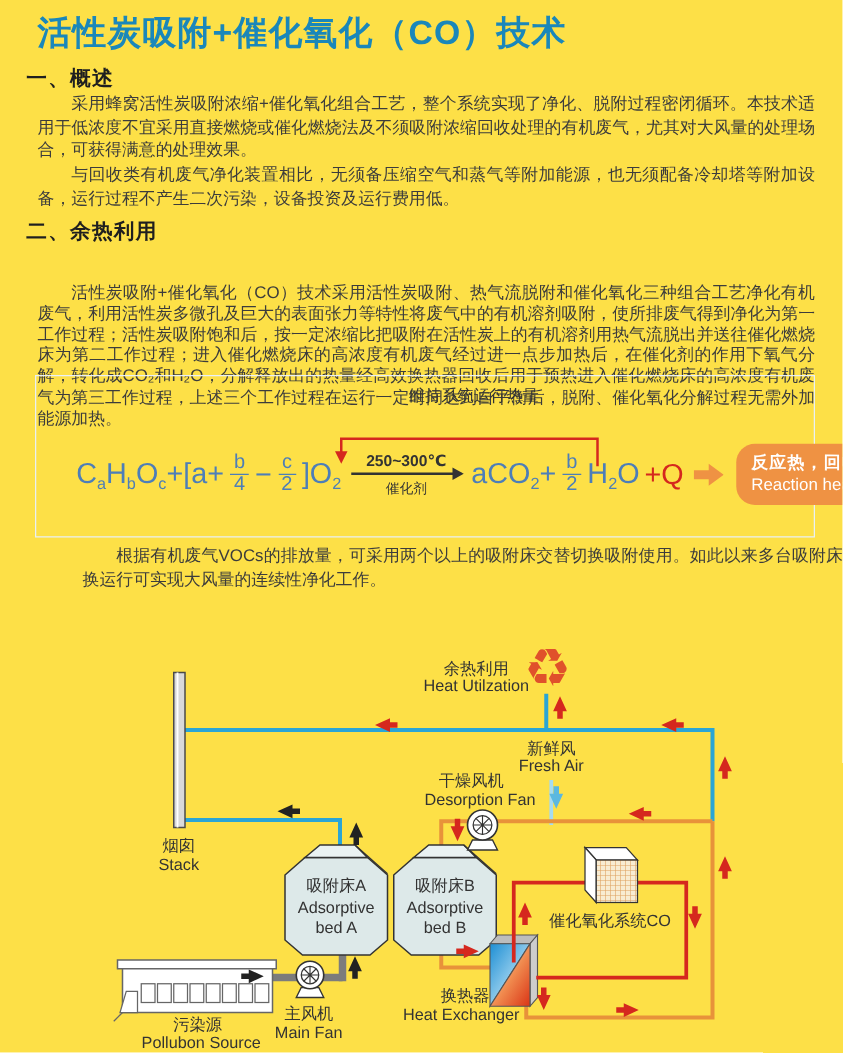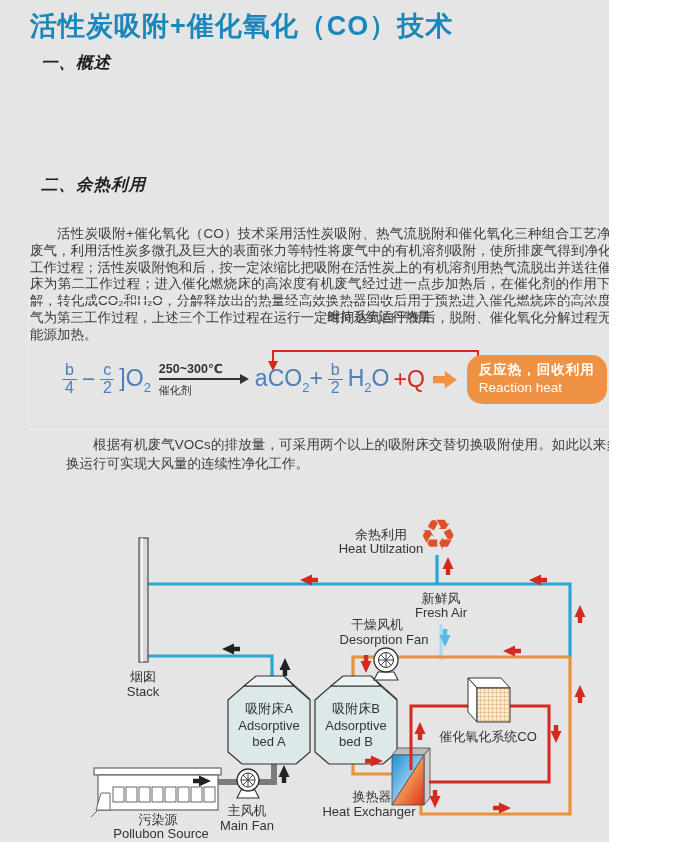--- a/index.html
+++ b/index.html
@@ -1,33 +1,33 @@
 <!DOCTYPE html>
 <html><head>
 <meta charset="utf-8">
 <style>
   html,body{margin:0;padding:0;background:#fff;}
-  .page{position:relative;width:609px;height:842px;background:#e5e5e5;overflow:hidden;
+  .page{position:relative;width:674px;height:842px;background:#fde047;overflow:hidden;
         font-family:"Liberation Sans","DejaVu Sans",sans-serif;color:#3c3c3c;}
   .title{position:absolute;left:30px;top:8px;font-size:27px;font-weight:bold;color:#1a87ba;letter-spacing:1px;}
-  .sec-head{position:absolute;left:41px;font-size:16.5px;font-weight:bold;color:#1f1f1f;letter-spacing:1px;font-style:italic;}
+  .sec-head{position:absolute;left:21px;font-size:16.5px;font-weight:bold;color:#1f1f1f;letter-spacing:1px;}
   .para{position:absolute;left:30px;width:622px;font-size:13.5px;line-height:18.5px;color:#3c3c3c;
         text-indent:2em;text-align:justify;}
   .para.tight{line-height:16.8px;}
 
   
   .formula-box{position:absolute;left:28px;top:300px;width:622px;height:128px;border:1px solid #e9f0f5;}
   .f-ann{position:absolute;left:170px;top:8px;width:360px;text-align:center;font-size:13px;color:#333;line-height:1.25;}
   .f-bracket{position:absolute;left:0;top:0;}
   .f-row{position:absolute;left:32px;top:54px;display:flex;align-items:center;gap:4px;
          font-size:23px;color:#4d7eb8;white-space:nowrap;}
   .f-row sub{font-size:13px;}
   .frac{display:inline-flex;flex-direction:column;align-items:center;font-size:16px;line-height:1.05;margin:0 1px;}
   .frac .num{border-bottom:1.6px solid currentColor;padding:0 3px;}
-  .rxn{display:inline-flex;flex-direction:column;margin:0 4px;color:#333;}
+  .rxn{display:inline-flex;flex-direction:column;align-items:center;margin:0 4px;color:#333;}
   .rxn-top{font-size:12.5px;font-weight:bold;color:#333;}
   .rxn-line{position:relative;width:88px;height:2.4px;background:#333;margin:2px 0 3px 0;}
   .rxn-line::after{content:"";position:absolute;right:-2px;top:-4.5px;width:0;height:0;
         border-left:9px solid #333;border-top:5.5px solid transparent;border-bottom:5.5px solid transparent;}
   .rxn-bot{font-size:11px;color:#333;}
   .q-red{color:#d5281e;}
   .block-arrow{width:24px;height:20px;background:#ef9243;margin-left:4px;
         clip-path:polygon(0% 32%,50% 32%,50% 6%,100% 50%,50% 94%,50% 68%,0% 68%);}
   .bubble{margin-left:6px;background:#ef9243;border-radius:15px;color:#fff;text-align:left;
           padding:6px 12px 7px 12px;line-height:1.35;}
@@ -39,33 +39,36 @@
   .dlabel{font-size:13px;fill:#333;}
 </style>
 </head>
 <body>
 
 <div class="page">
 
   <div class="title">活性炭吸附+催化氧化（CO）技术</div>
 
   <div class="sec-head" style="top:52px;">一、概述</div>
+  <div class="para" style="top:74px;">采用蜂窝活性炭吸附浓缩+催化氧化组合工艺，整个系统实现了净化、脱附过程密闭循环。本技术适用于低浓度不宜采用直接燃烧或催化燃烧法及不须吸附浓缩回收处理的有机废气，尤其对大风量的处理场合，可获得满意的处理效果。</div>
+  <div class="para" style="top:131px;">与回收类有机废气净化装置相比，无须备压缩空气和蒸气等附加能源，也无须配备冷却塔等附加设备，运行过程不产生二次污染，设备投资及运行费用低。</div>
 
   <div class="sec-head" style="top:174px;">二、余热利用</div>
   <div class="para tight" style="top:198px;margin-top:28px;">活性炭吸附+催化氧化（CO）技术采用活性炭吸附、热气流脱附和催化氧化三种组合工艺净化有机废气，利用活性炭多微孔及巨大的表面张力等特性将废气中的有机溶剂吸附，使所排废气得到净化为第一工作过程；活性炭吸附饱和后，按一定浓缩比把吸附在活性炭上的有机溶剂用热气流脱出并送往催化燃烧床为第二工作过程；进入催化燃烧床的高浓度有机废气经过进一点步加热后，在催化剂的作用下氧气分解，转化成CO₂和H₂O，分解释放出的热量经高效换热器回收后用于预热进入催化燃烧床的高浓度有机废气为第三工作过程，上述三个工作过程在运行一定时间达到自平衡后，脱附、催化氧化分解过程无需外加能源加热。</div>
 
   <div class="formula-box">
     <div class="f-ann">
       <div>维持系统运行热量</div>
     </div>
     <svg class="f-bracket" width="622" height="128" viewBox="0 0 622 128">
       <path d="M244 62 V50 H449 V72" fill="none" stroke="#d5281e" stroke-width="2"></path>
       <polygon points="239,60 249,60 244,70" fill="#d5281e"></polygon>
     </svg>
     <div class="f-row">
+      <span><span>C</span><sub>a</sub><span>H</span><sub>b</sub><span>O</span><sub>c</sub><span>+[a+</span></span>
       <span class="frac">
           <span class="num">b</span>
           <span>4</span>
         </span>
       <span>−</span>
       <span class="frac">
           <span class="num">c</span>
           <span>2</span>
         </span>
       <span><span>]O</span><sub>2</sub></span>

